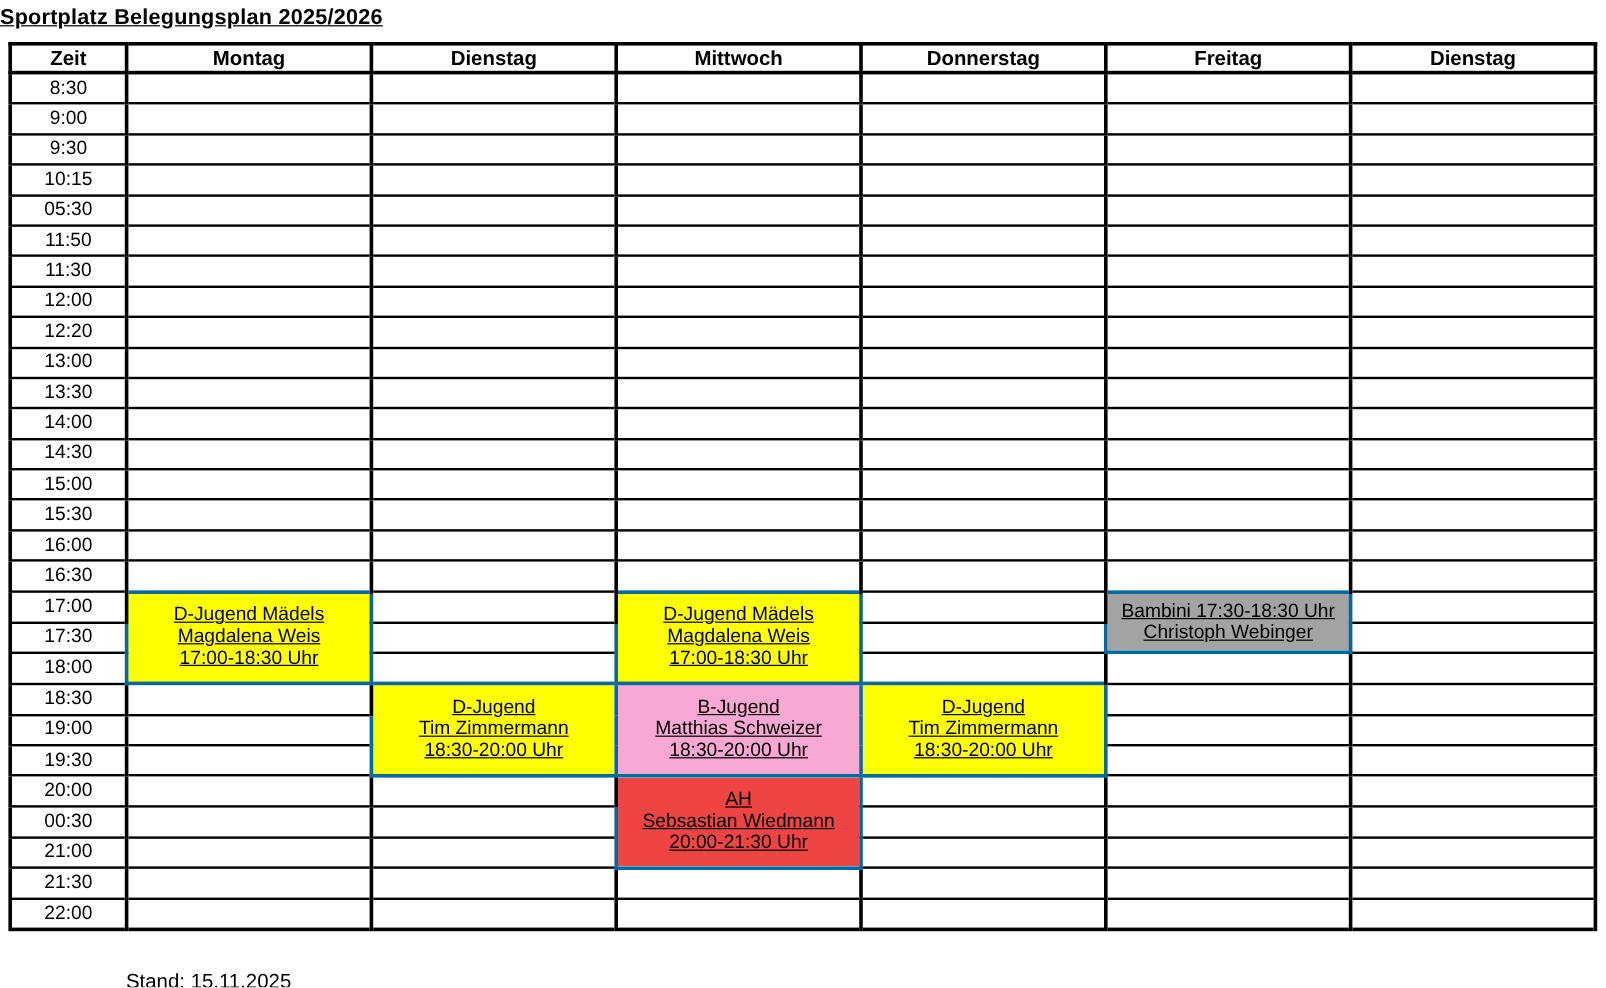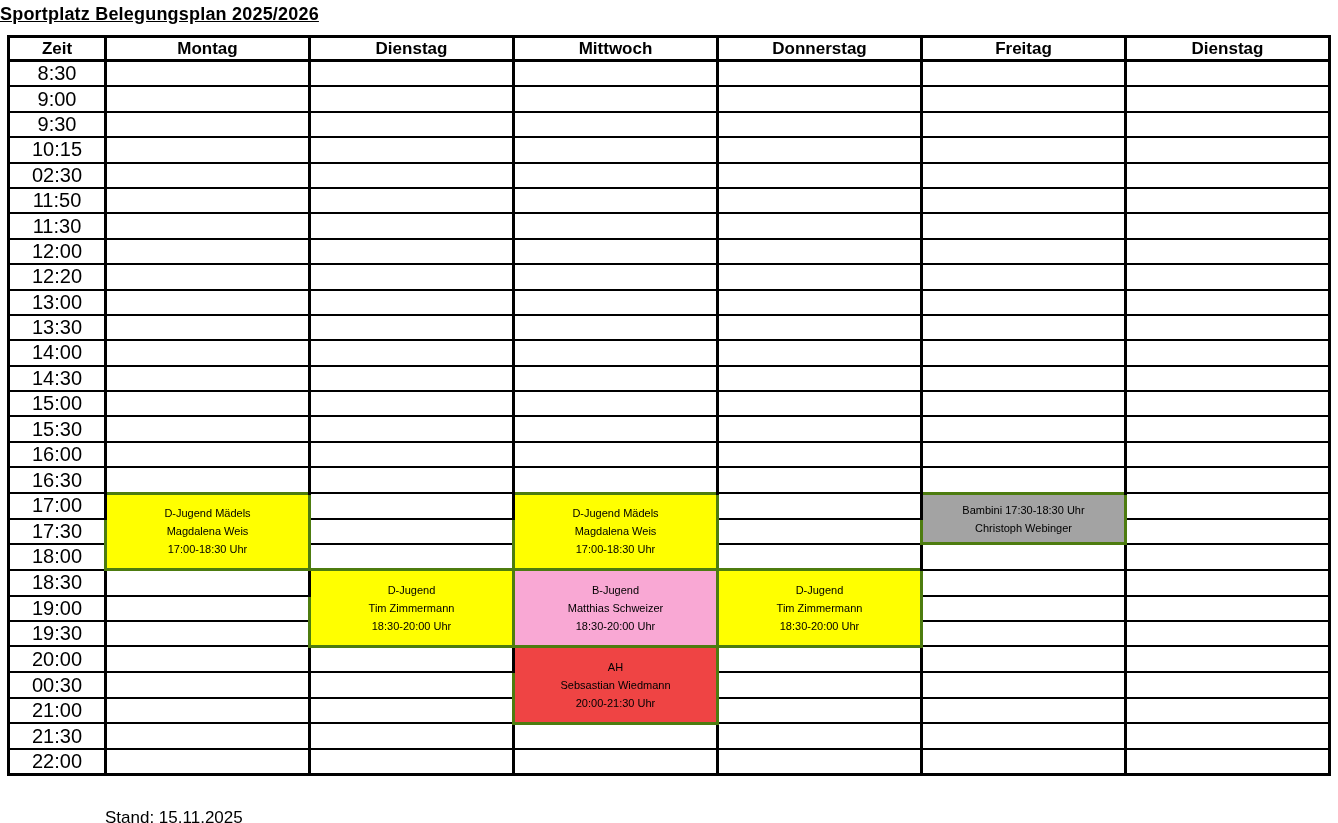--- a/index.html
+++ b/index.html
@@ -17,24 +17,25 @@
   }
   .schedule col.time-col { width: 97px; }
   .schedule th {
     border: 3px solid #000; font-size: 17px; font-weight: bold;
     height: 21px; padding: 0; text-align: center; background: #fff;
   }
   .schedule td {
     border: 2px solid #000; border-left-width: 3px; border-right-width: 3px;
     height: 23.4px; padding: 0; overflow: hidden; background: #fff;
   }
-  td.time-cell { text-align: center; font-size: 20px; vertical-align: middle; }
+  td.time-cell { text-align: center; font-size: 16px; vertical-align: middle; }
   td.booking-cell {
-    border: 3px solid #4d7c0f; text-align: center; vertical-align: middle;
-    font-size: 11px;
+    border: 3px solid #0369a1; text-align: center; vertical-align: middle;
+    font-size: 16px;
+    text-decoration: underline;
   }
   .booking-line { line-height: 18px; }
   .footer { margin: 32px 0 0 105px; font-size: 17px; }
 </style>
 </head>
 <body>
 
 <div class="page">
   <div class="title">Sportplatz Belegungsplan 2025/2026</div>
 
@@ -90,21 +91,21 @@
         <tr>
           <td class="time-cell">10:15</td>
           <td class="empty-cell"></td>
           <td class="empty-cell"></td>
           <td class="empty-cell"></td>
           <td class="empty-cell"></td>
           <td class="empty-cell"></td>
           <td class="empty-cell"></td>
         </tr>
         <tr>
-          <td class="time-cell">02:30</td>
+          <td class="time-cell">05:30</td>
           <td class="empty-cell"></td>
           <td class="empty-cell"></td>
           <td class="empty-cell"></td>
           <td class="empty-cell"></td>
           <td class="empty-cell"></td>
           <td class="empty-cell"></td>
         </tr>
         <tr>
           <td class="time-cell">11:50</td>
           <td class="empty-cell"></td>

